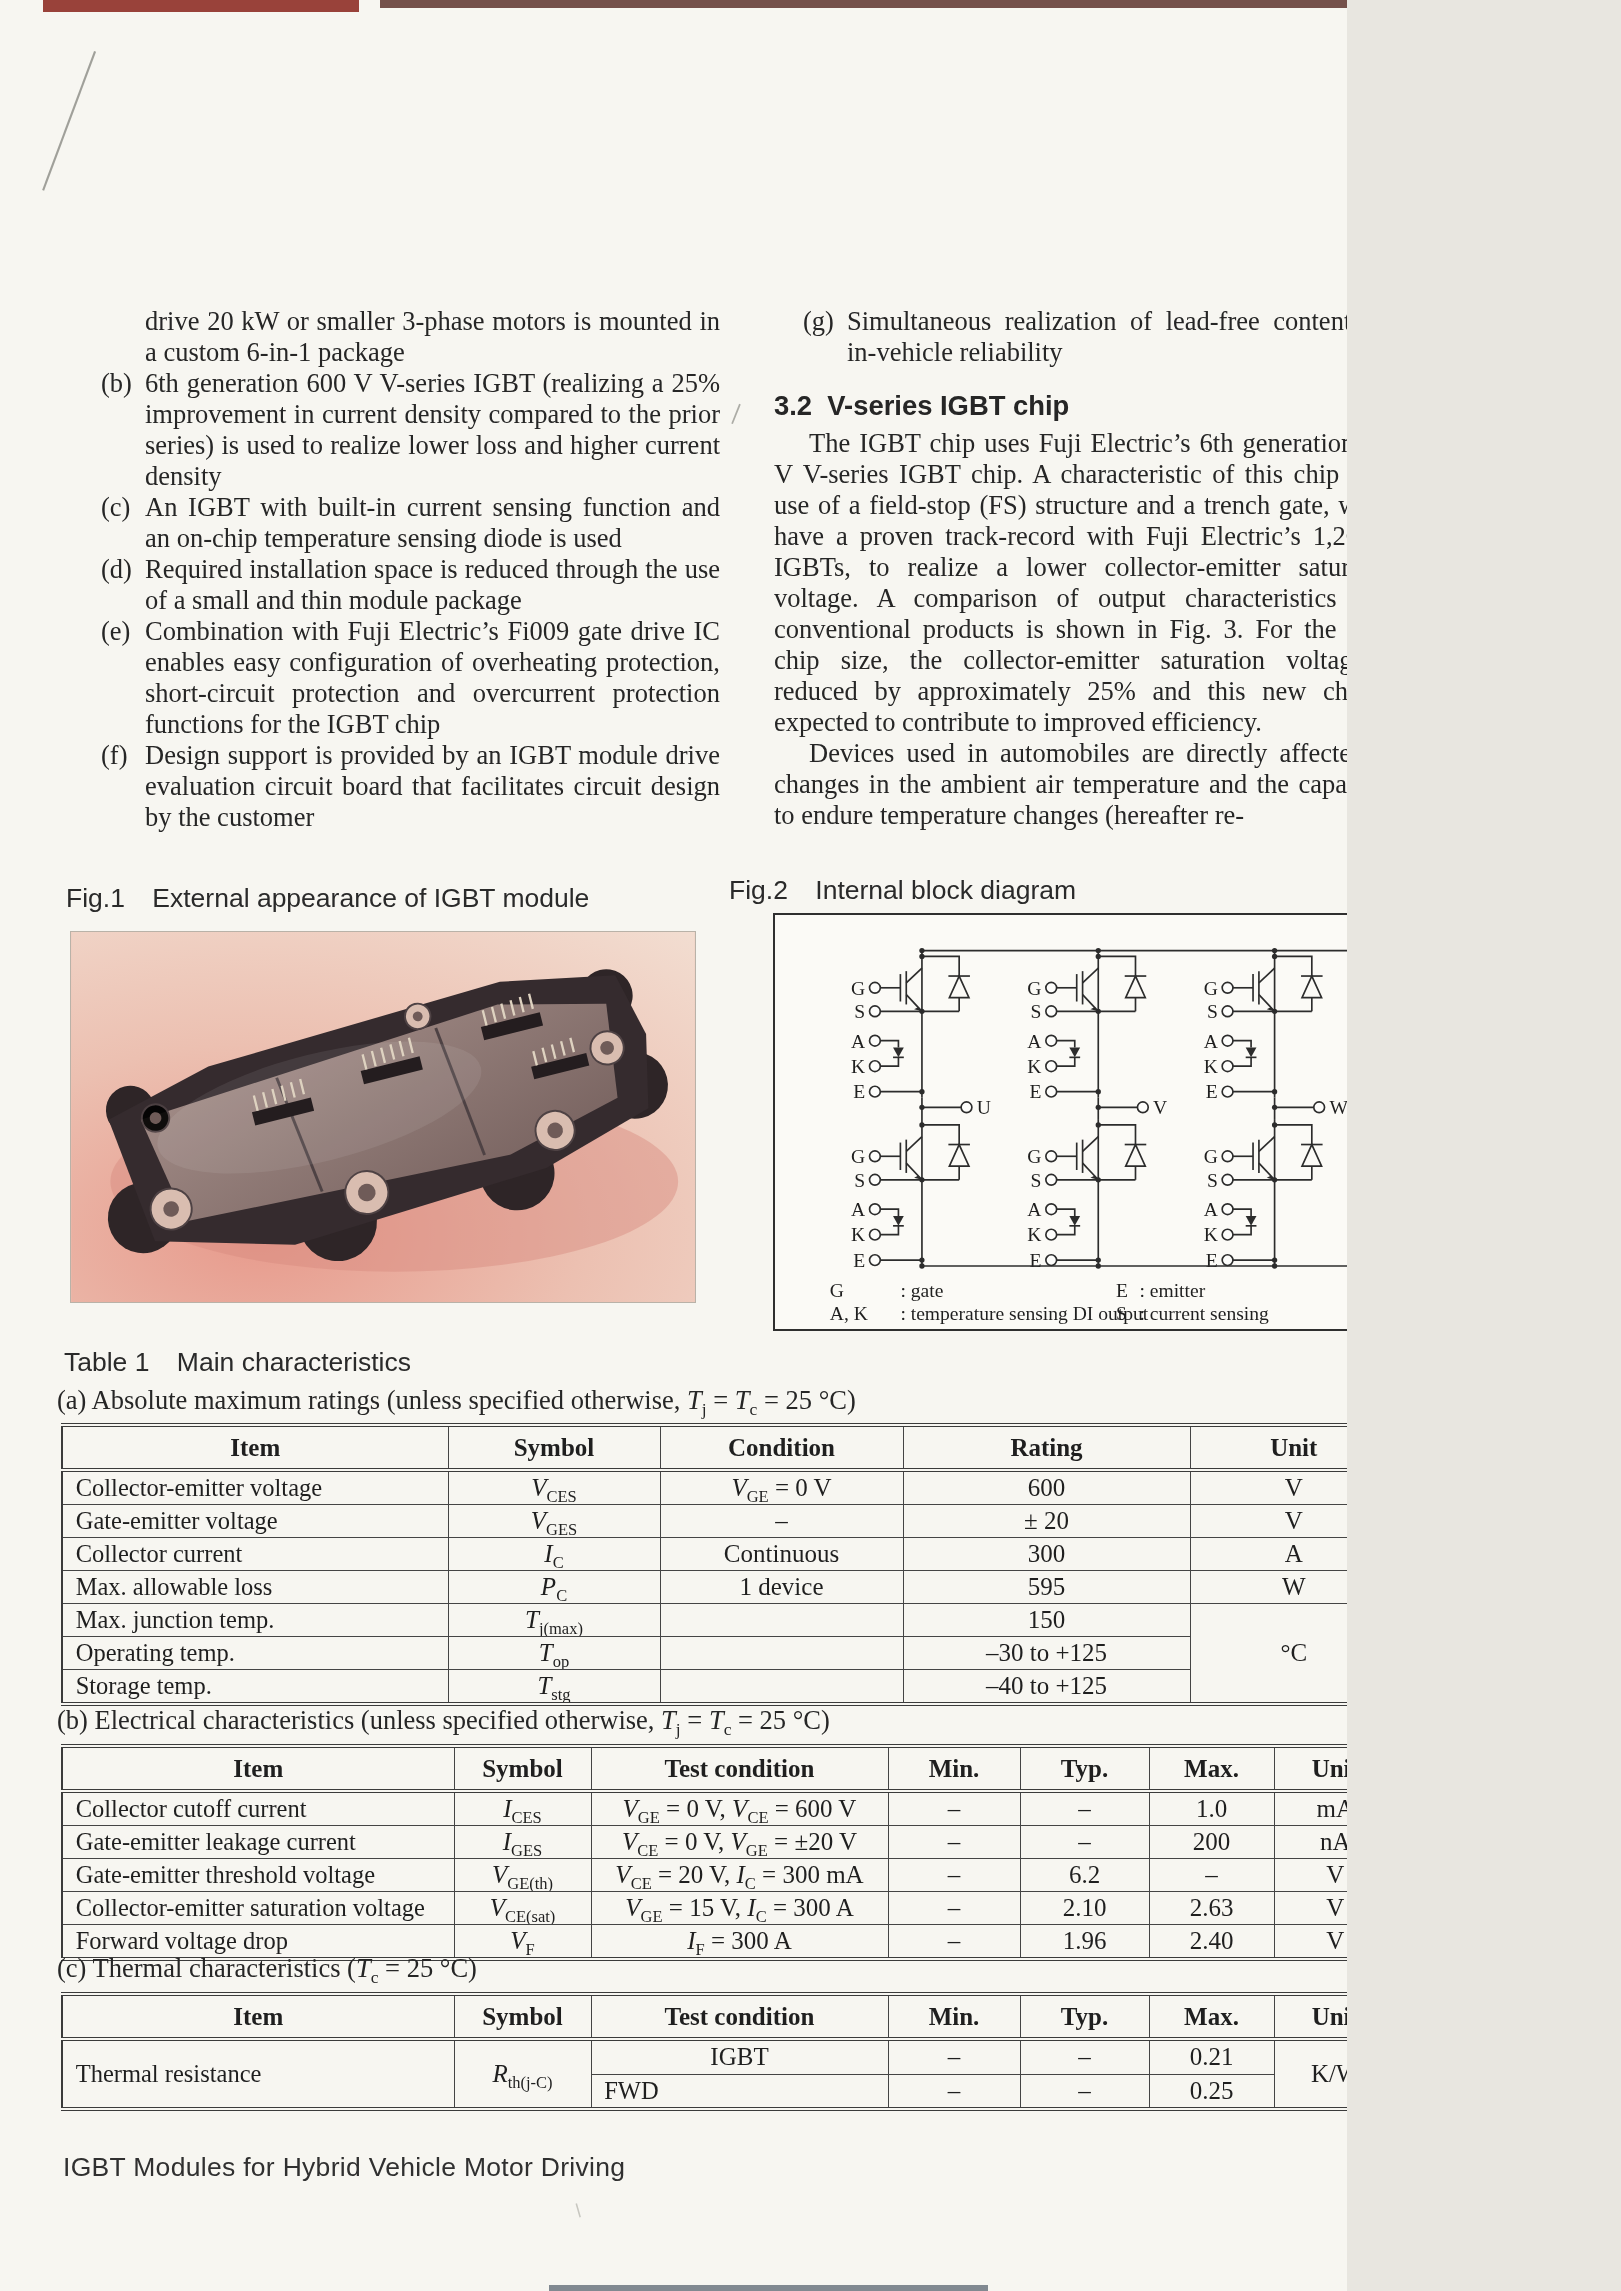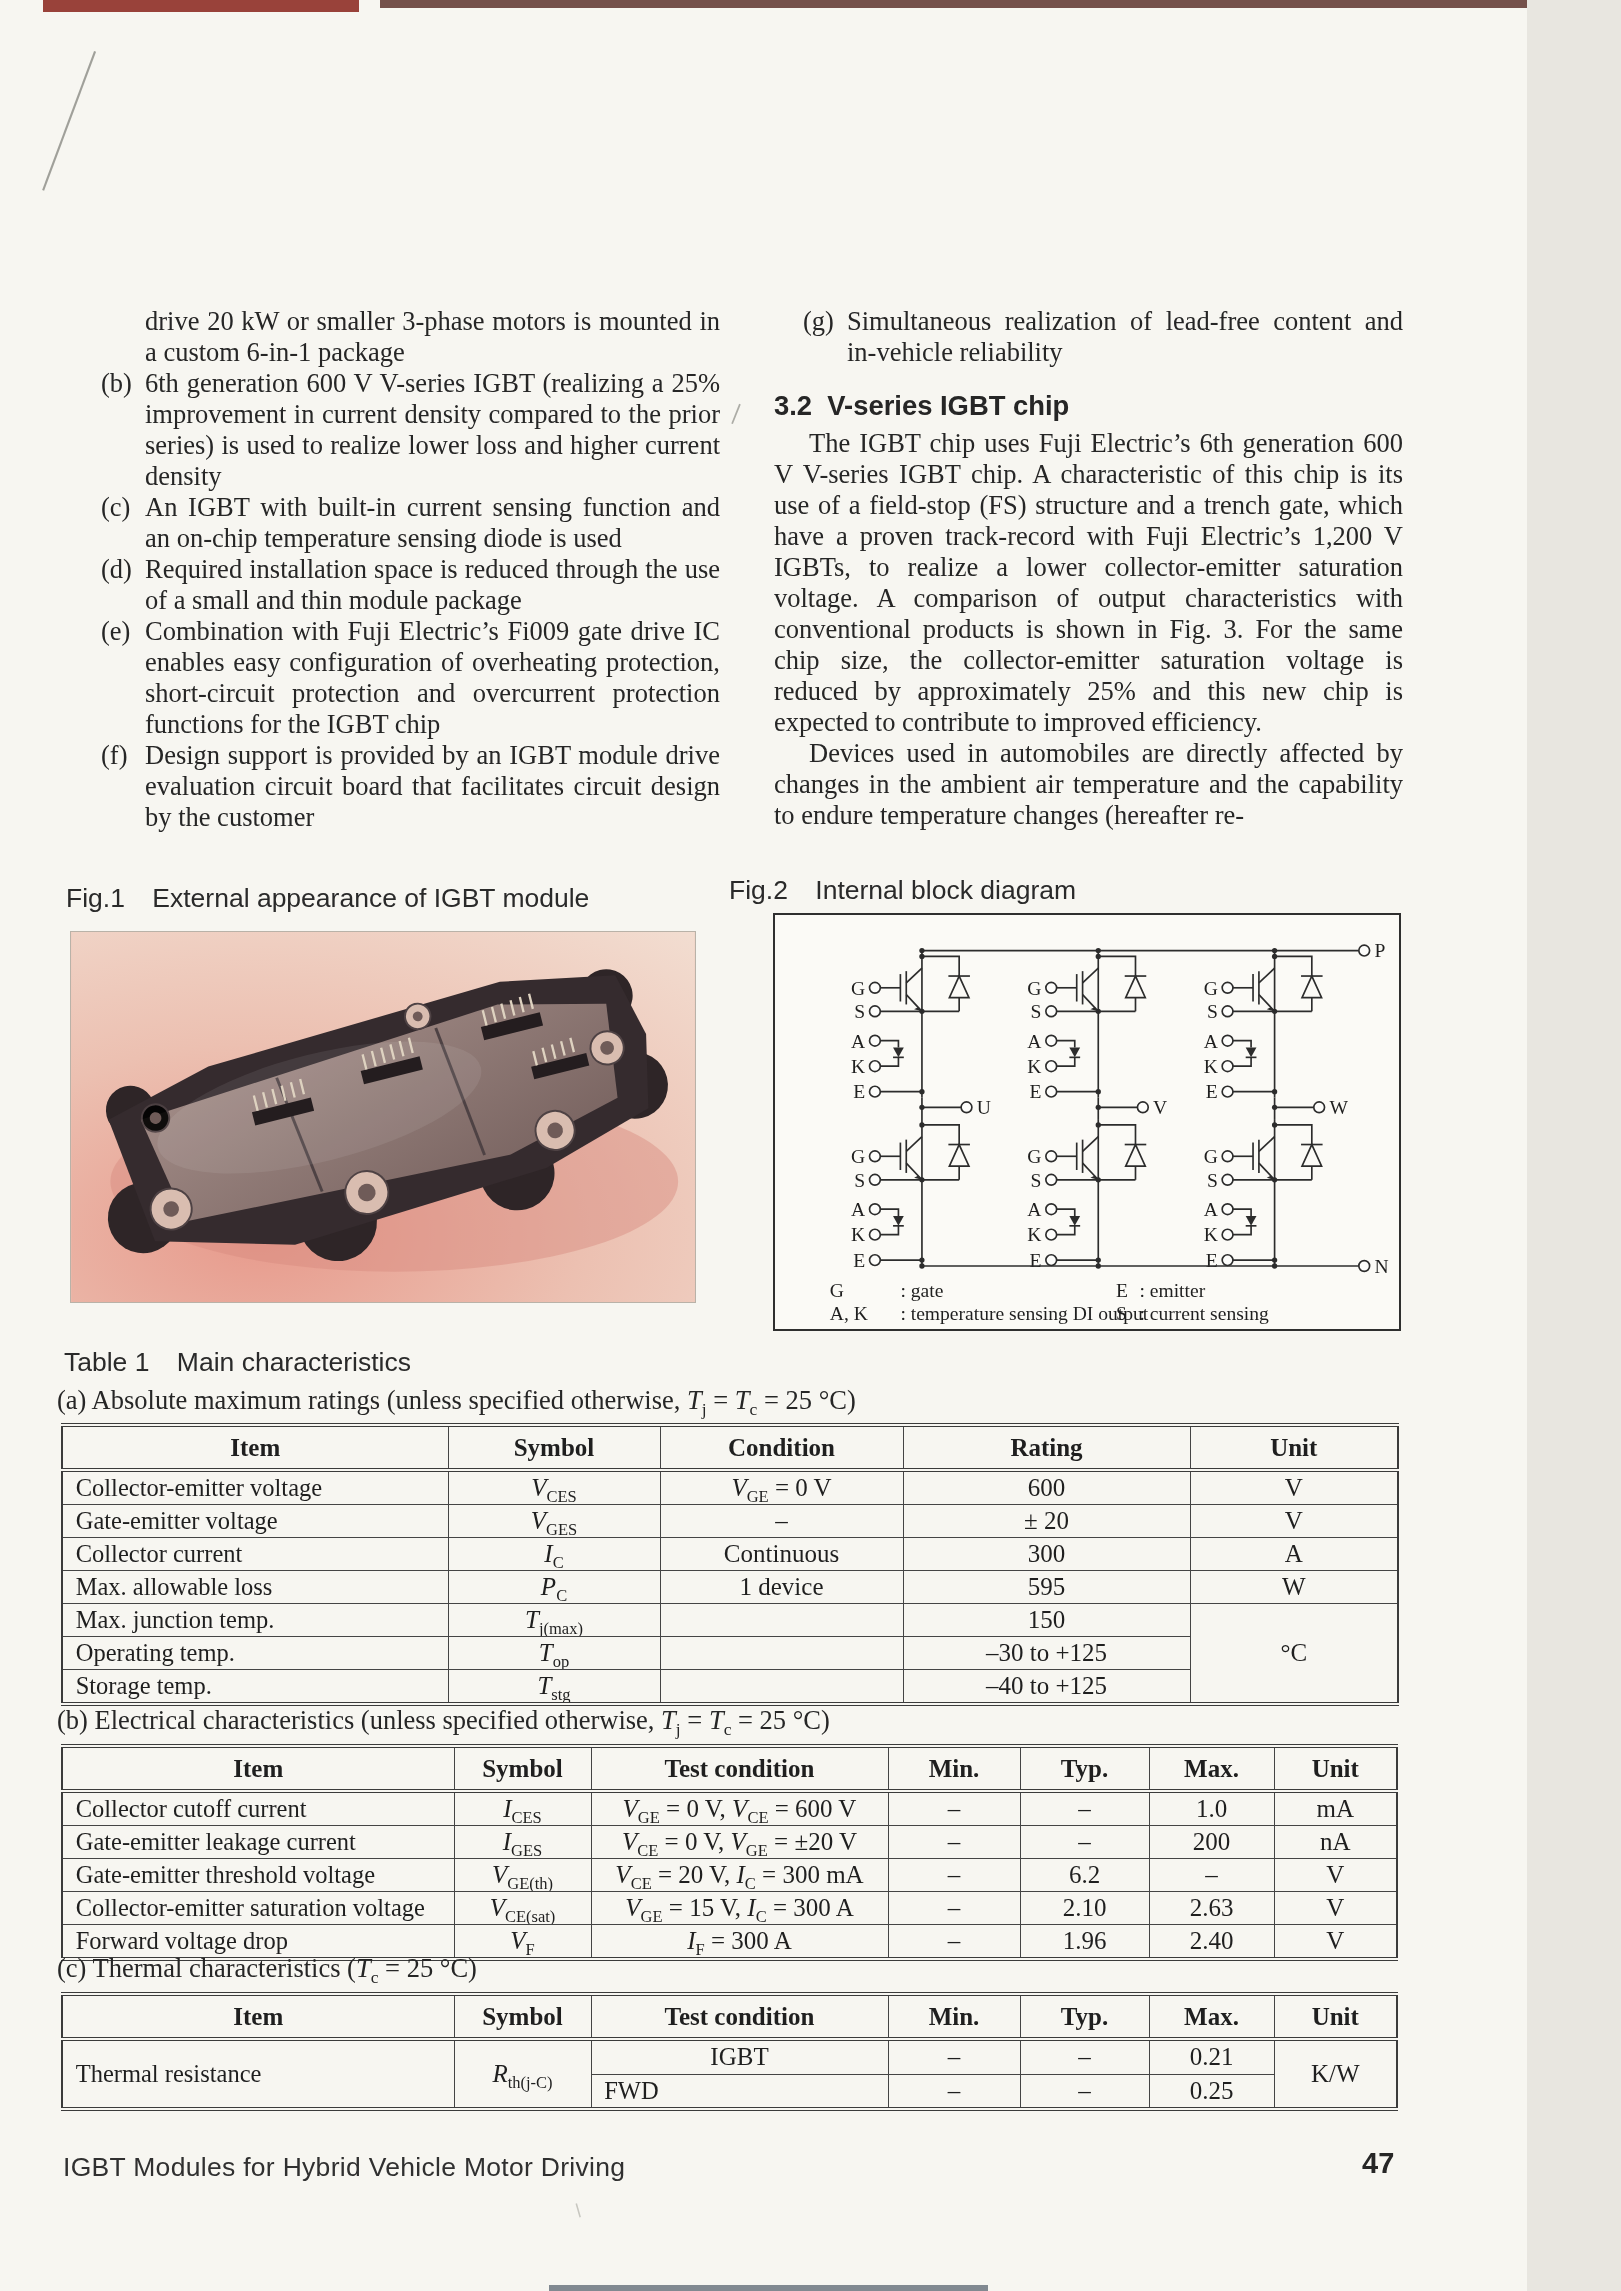--- a/index.html
+++ b/index.html
@@ -1,16 +1,16 @@
 <!DOCTYPE html>
 <html><head>
 <meta charset="utf-8">
 <style>
   html,body{margin:0;padding:0;background:#e8e6e0;}
-  .page{position:relative;width:1527px;height:2292px;background:#f7f6f1;overflow:hidden;
+  .page{position:relative;width:1347px;height:2292px;background:#f7f6f1;overflow:hidden;
         font-family:"Liberation Serif", serif;color:#262626;}
   
   .topbar-left{position:absolute;left:43px;top:0;width:316px;height:11.8px;background:#99423a;}
   .topbar-right{position:absolute;left:380px;top:0;width:1241px;height:7.8px;background:#75514b;}
   .bottombar{position:absolute;left:549px;top:2285px;width:439px;height:5.9px;background:#5a6470;opacity:.75;}
   .marks{position:absolute;left:0;top:0;width:1621px;height:2292px;pointer-events:none;}
 
   
   .body-col{position:absolute;font-size:26.5px;line-height:31px;text-align:justify;}
   #col-left{left:101px;top:306px;width:619px;}

